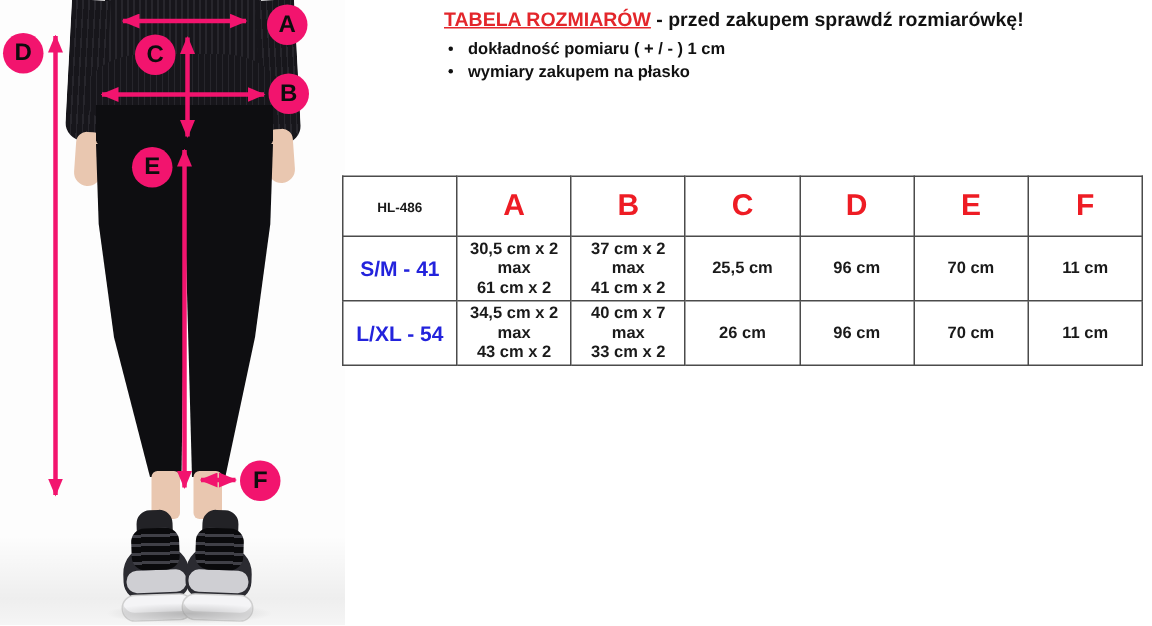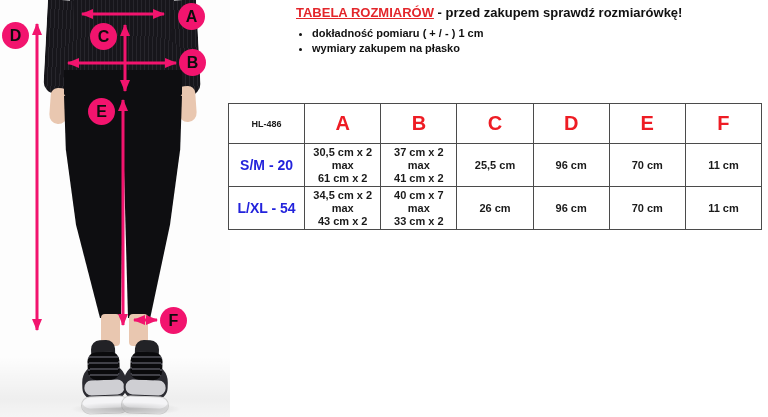--- a/index.html
+++ b/index.html
@@ -55,21 +55,21 @@
   .m-e { left:88px;  top:98px; } .m-f { left:160px; top:307px; }
 
   
   .info { position:absolute; left:296px; top:4px; width:460px; color:#111; }
   .title-line { font-size:13px; font-weight:bold; line-height:17px; }
   .title-red { color:#e3262b; text-decoration:underline; }
   .info ul { margin:5px 0 0 16px; }
   .info li { font-size:11px; font-weight:bold; line-height:15px; }
 
   
-  table.size-table { position:absolute; left:228px; top:103px; width:534px;
+  table.size-table { position:absolute; left:228px; top:117px; width:534px;
     border-collapse:collapse; table-layout:fixed; background:#fff; }
   .size-table td { border:1px solid #4b4b4b; text-align:center; vertical-align:middle; padding:0; }
   .t-head { height:40px; }
   .t-row  { height:43px; }
   td.model { font-size:9px;  font-weight:bold; color:#1a1a1a; }
   td.col-letter { font-size:20px; font-weight:bold; color:#ee1c24; }
   td.size { font-size:14px; font-weight:bold; color:#2323dc; }
   td.val  { font-size:11px; font-weight:bold; color:#1a1a1a; line-height:13px; }
 </style>
 </head>
@@ -146,21 +146,21 @@
       <tr class="t-head">
         <td class="model">HL-486</td>
         <td class="col-letter">A</td>
         <td class="col-letter">B</td>
         <td class="col-letter">C</td>
         <td class="col-letter">D</td>
         <td class="col-letter">E</td>
         <td class="col-letter">F</td>
       </tr>
       <tr class="t-row">
-        <td class="size">S/M - 20</td>
+        <td class="size">S/M - 41</td>
         <td class="val">
           <div>30,5 cm x 2</div>
           <div>max</div>
           <div>61 cm x 2</div>
         </td>
         <td class="val">
           <div>37 cm x 2</div>
           <div>max</div>
           <div>41 cm x 2</div>
         </td>

